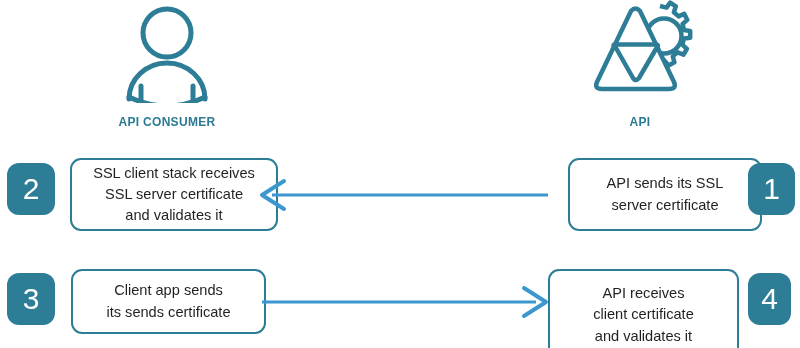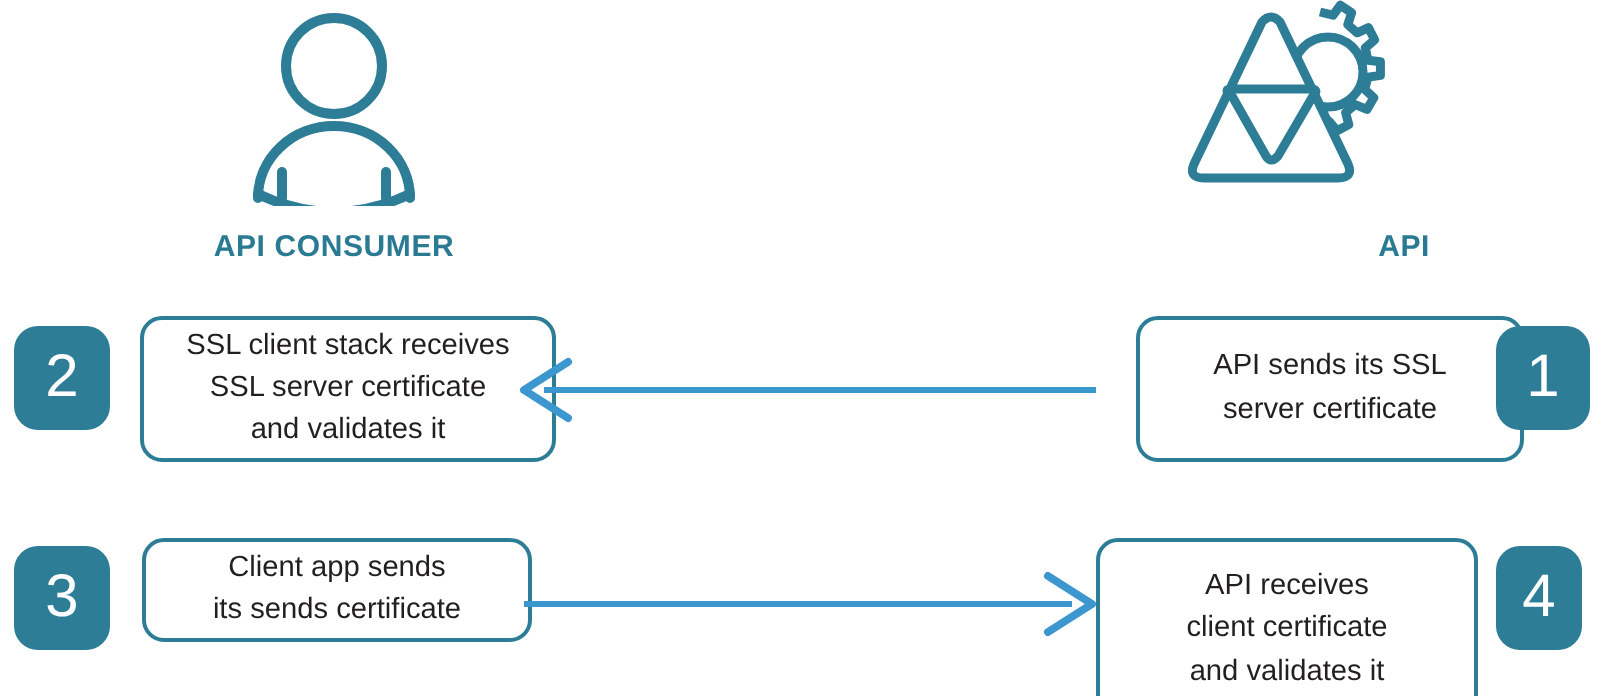--- a/index.html
+++ b/index.html
@@ -24,49 +24,49 @@
     height: 100px;
   }
   .actor-icon svg { display: block; }
   #consumer-icon { left: 113px; top: 3px; }
   #api-icon      { left: 588px; top: 0px; }
 
   .actor-label {
     position: absolute;
     font-family: "Liberation Sans", sans-serif;
     font-weight: bold;
-    font-size: 15px;
+    font-size: 12px;
     letter-spacing: 0.3px;
     color: #2b7a94;
     text-align: center;
     white-space: nowrap;
   }
   #consumer-label { left: 42px; top: 115px; width: 250px; }
-  #api-label      { left: 565px; top: 115px; width: 150px; text-align: right; }
+  #api-label      { left: 565px; top: 115px; width: 150px; }
 
   
   .step-box {
     position: absolute;
     box-sizing: border-box;
     border: 2px solid #2d7d96;
     border-radius: 11px;
     background: #ffffff;
     display: flex;
     align-items: center;
     justify-content: center;
     text-align: center;
     color: #231f20;
     font-family: "Liberation Sans", sans-serif;
     font-size: 14.6px;
     line-height: 1.45;
     padding: 2px 6px;
   }
   #box-2 { left: 70px;  top: 158px; width: 208px; height: 73px; }
   #box-1 { left: 568px; top: 158px; width: 194px; height: 73px; }
-  #box-3 { left: 71px;  top: 269px; width: 195px; height: 52px; }
+  #box-3 { left: 71px;  top: 269px; width: 195px; height: 65px; }
   #box-4 { left: 548px; top: 269px; width: 191px; height: 92px; }
 
   
   .step-badge {
     position: absolute;
     box-sizing: border-box;
     background: #2d7d96;
     border-radius: 12px;
     color: #ffffff;
     font-family: "Liberation Sans", sans-serif;

